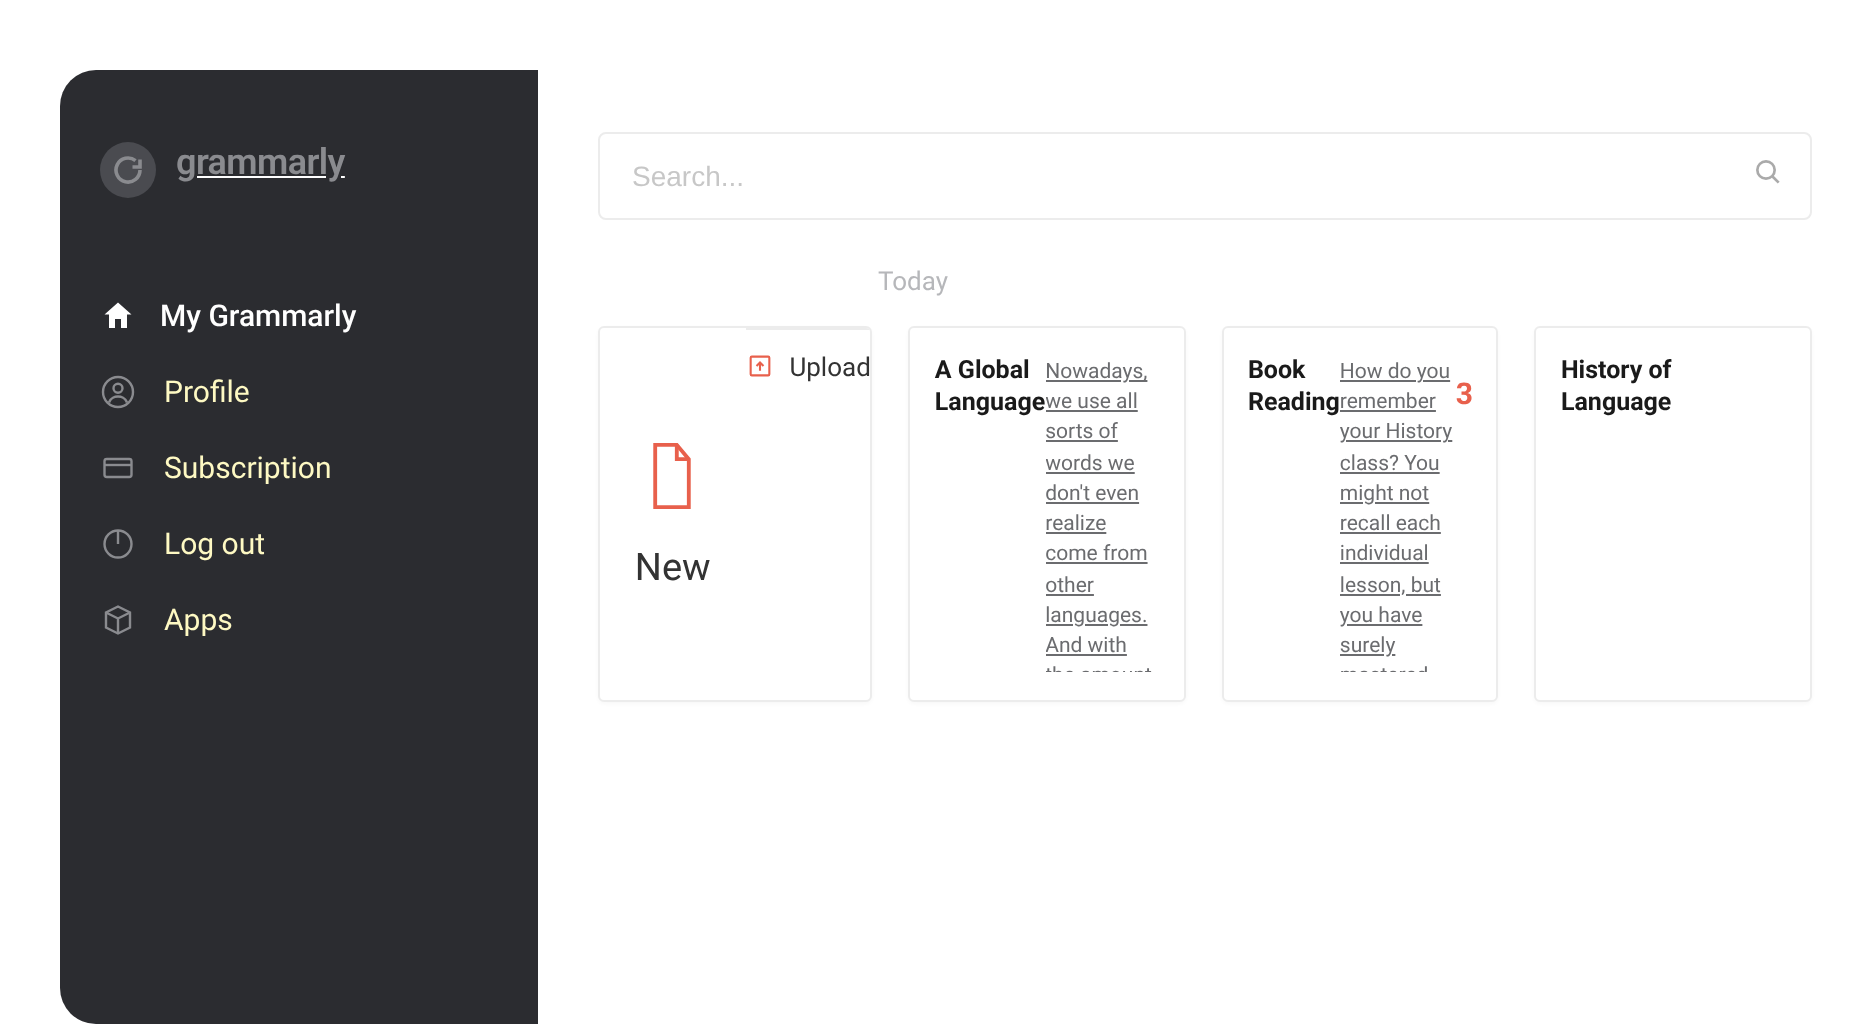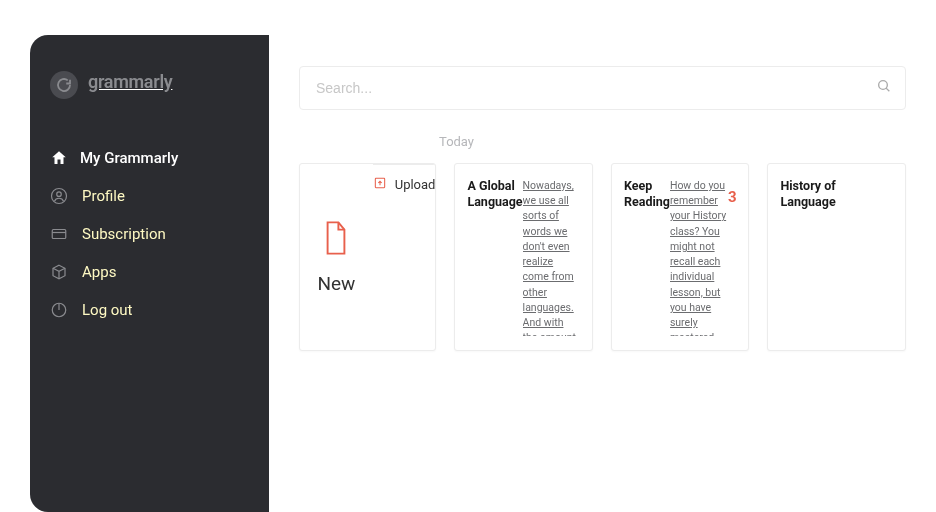--- a/index.html
+++ b/index.html
@@ -191,34 +191,34 @@
         <svg width="18" height="18" viewBox="0 0 24 24" fill="none" stroke="currentColor" stroke-width="1.6">
             <rect x="3" y="6" width="18" height="12" rx="1.5"></rect>
             <line x1="3" y1="10" x2="21" y2="10"></line>
           </svg>
       </span>
       <span>Subscription</span>
     </li>
     <li>
       <span class="nav-icon">
         <svg width="18" height="18" viewBox="0 0 24 24" fill="none" stroke="currentColor" stroke-width="1.6">
+            <circle cx="12" cy="12" r="9"></circle>
+            <line x1="12" y1="3" x2="12" y2="12"></line>
+          </svg>
+      </span>
+      <span>Log out</span>
+    </li>
+    <li>
+      <span class="nav-icon">
+        <svg width="18" height="18" viewBox="0 0 24 24" fill="none" stroke="currentColor" stroke-width="1.6">
             <path d="M12 3l8 4v10l-8 4-8-4V7l8-4z"></path>
             <path d="M4 7l8 4 8-4M12 11v10"></path>
           </svg>
       </span>
       <span>Apps</span>
-    </li>
-    <li>
-      <span class="nav-icon">
-        <svg width="18" height="18" viewBox="0 0 24 24" fill="none" stroke="currentColor" stroke-width="1.6">
-            <circle cx="12" cy="12" r="9"></circle>
-            <line x1="12" y1="3" x2="12" y2="12"></line>
-          </svg>
-      </span>
-      <span>Log out</span>
     </li>
   </ul>
 </aside>
 
 <main class="main">
   <div class="search-wrap">
     <input class="search-input" type="text" placeholder="Search..." style="">
     <span class="search-icon-wrap">
       <svg width="16" height="16" viewBox="0 0 24 24" fill="none" stroke="currentColor" stroke-width="2">
           <circle cx="10.5" cy="10.5" r="6.5"></circle>
@@ -251,21 +251,21 @@
         <span>Upload</span>
       </div>
     </div>
 
     <div class="card doc-card">
       <div class="doc-title">A Global Language</div>
       <div class="doc-preview">Nowadays, we use all sorts of words we don't even realize come from other languages. And with the amount of communication, travel,</div>
     </div>
 
     <div class="card doc-card">
-      <div class="doc-title">Keep Reading</div>
+      <div class="doc-title">Book Reading</div>
       <div class="doc-preview">How do you remember your History class? You might not recall each individual lesson, but you have surely mastered some key</div>
       <div class="doc-badge">3</div>
     </div>
 
     <div class="card doc-card">
       <div class="doc-title">History of Language</div>
     </div>
 
   </div>
 </main>

